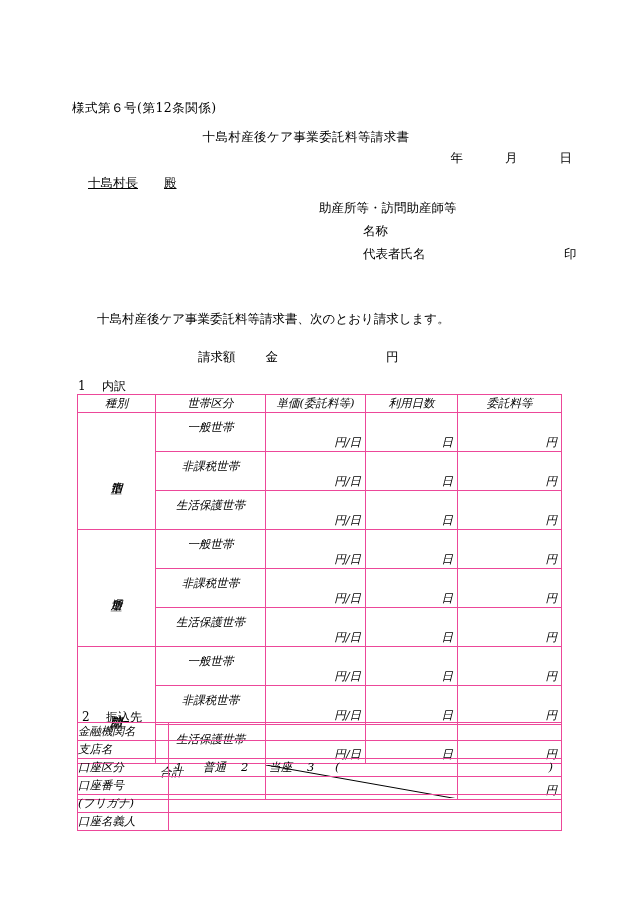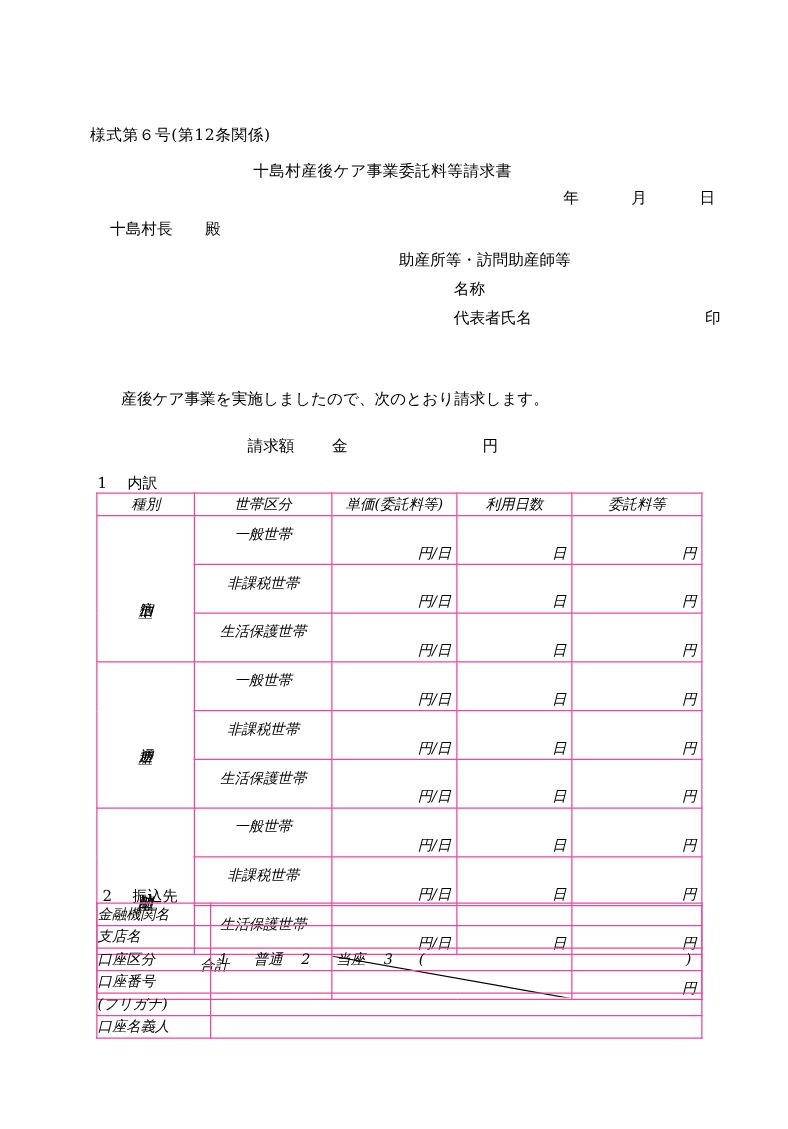--- a/index.html
+++ b/index.html
@@ -45,20 +45,21 @@
     white-space: nowrap;
   }
   .date-line span { display: inline-block; }
   .date-gap { width: 34px; }
 
   .addressee {
     left: 88px;
     top: 175px;
     font-size: 12.5px;
     white-space: nowrap;
+    text-decoration: underline;
   }
   .addressee .sp { display: inline-block; width: 26px; }
 
   .provider-block {
     left: 287px;
     top: 196px;
     font-size: 12.5px;
     line-height: 23px;
   }
   .provider-block .row { white-space: nowrap; position: relative; margin-left: 32px; }
@@ -203,21 +204,21 @@
 
   <div class="abs provider-block">
     <div class="row prov-indent-1">助産所等・訪問助産師等</div>
     <div class="row prov-indent-3">名称</div>
     <div class="row prov-indent-3">
       <span>代表者氏名</span>
       <span class="seal">印</span>
     </div>
   </div>
 
-  <div class="abs statement">産後ケア事業を実施しましたので、次のとおり請求します。</div>
+  <div class="abs statement">十島村産後ケア事業委託料等請求書、次のとおり請求します。</div>
 
   <div class="abs amount-line">
     <span class="lbl">請求額</span><span class="gap1"></span><span>金</span><span class="gap2"></span><span>円</span>
   </div>
 
   <div class="abs section-label" id="sec1-label">
     <span class="num">1</span><span>内訳</span>
   </div>
 
   <table class="grid" id="breakdown">

